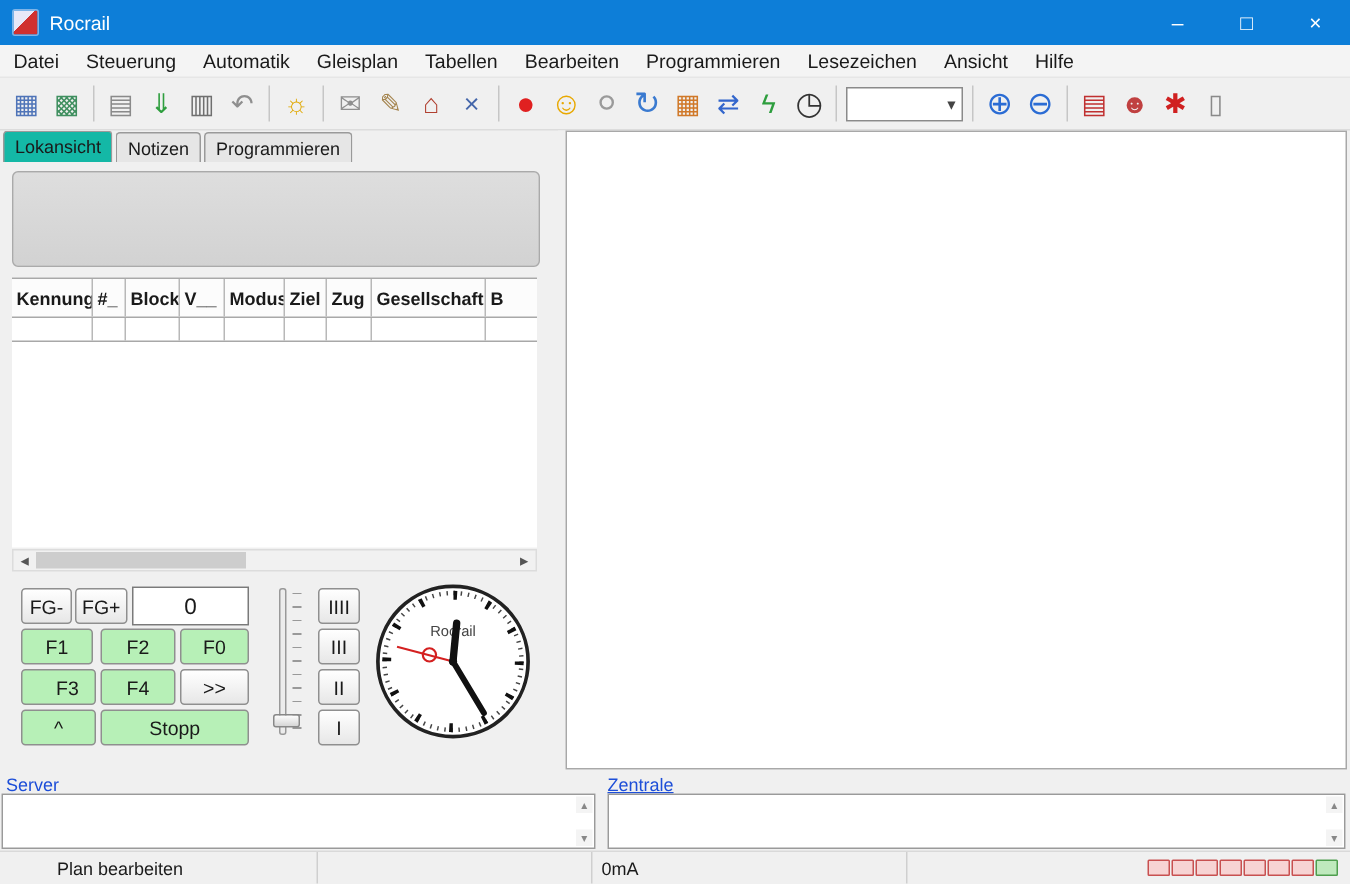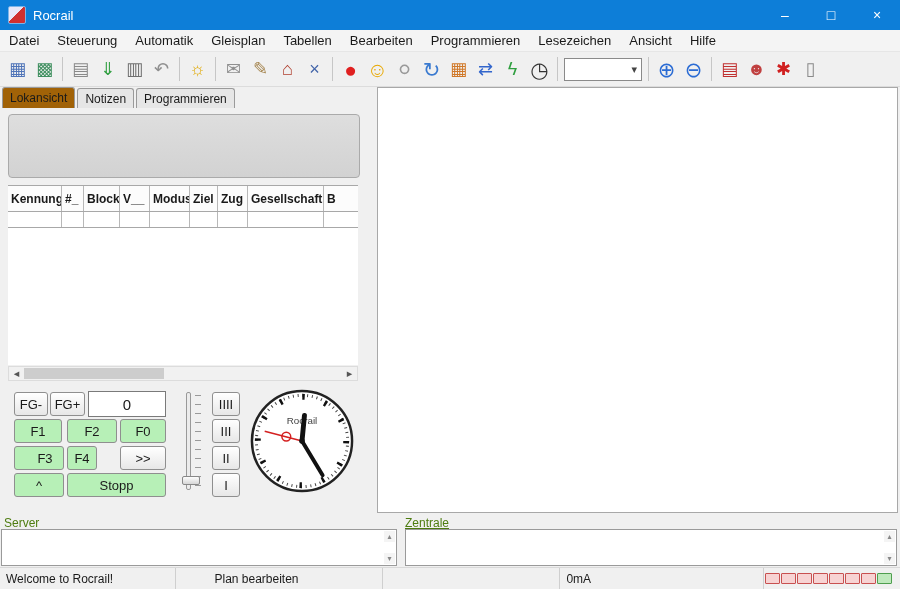--- a/index.html
+++ b/index.html
@@ -38,21 +38,21 @@
   .main{position:absolute;left:0;top:87px;width:900px;height:428px;}
   .left-panel{position:absolute;left:0;top:0;width:372px;height:428px;}
   .splitter{position:absolute;left:372px;top:0;width:5px;height:428px;background:#f0f0f0;}
   .canvas{position:absolute;left:377px;top:0;width:519px;height:424px;background:#fff;
           border:1px solid #a8a8a8;}
 
   
   .tabs{position:absolute;left:2px;top:0;height:21px;display:flex;align-items:flex-end;}
   .tab{padding:3px 7px 2px 7px;font-size:12px;border:1px solid #9a9a9a;border-bottom:none;
        background:#e6e6e6;margin-right:2px;border-radius:3px 3px 0 0;}
-  .tab.active{background:#a16207;padding-bottom:3px;}
+  .tab.active{background:#14b8a6;padding-bottom:3px;}
 
   
   .loco-image{position:absolute;left:8px;top:27px;width:350px;height:62px;
               background:linear-gradient(#dedede,#d2d2d2);border:1px solid #aaa;border-radius:4px;}
 
   
   .thead{position:absolute;left:8px;top:98px;width:350px;height:27px;display:flex;
          border-top:1px solid #a8a8a8;border-bottom:1px solid #a8a8a8;background:#fcfcfc;box-sizing:border-box;}
   .th{display:flex;align-items:center;padding-left:3px;font-weight:bold;font-size:12px;
       border-right:1px solid #b8b8b8;box-sizing:border-box;overflow:hidden;white-space:nowrap;}
@@ -88,21 +88,21 @@
   .ticks{position:absolute;left:13px;top:5px;width:6px;height:94px;
          background:repeating-linear-gradient(to bottom,#999 0 1px,transparent 1px 9px);}
   .thumb{position:absolute;left:0;top:86px;width:18px;height:9px;border:1px solid #888;
          background:linear-gradient(#fdfdfd,#d6d6d6);border-radius:2px;box-sizing:border-box;}
 
   
   .clock{position:absolute;left:248px;top:300px;width:108px;height:108px;}
 
   
   .bottom{position:absolute;left:0;top:515px;width:900px;height:52px;}
-  .io-label{position:absolute;top:1px;font-size:12px;color:#4d7c0f;}
+  .io-label{position:absolute;top:1px;font-size:12px;color:#1d4ed8;}
   .io{position:absolute;top:14px;height:37px;background:#fff;border:1px solid #9a9a9a;
       box-sizing:border-box;}
   .mini-arrow{position:absolute;right:1px;width:11px;height:11px;display:flex;align-items:center;
               justify-content:center;color:#888;font-size:8px;background:#f4f4f4;}
   .mini-up{top:1px;}
   .mini-down{bottom:1px;}
 
   
   .statusbar{position:absolute;left:0;top:567px;width:900px;height:22px;background:#f0f0f0;
              border-top:1px solid #d9d9d9;display:flex;align-items:center;font-size:12px;box-sizing:border-box;}
@@ -224,21 +224,21 @@
 
       <div class="tbtn" style="left:14px;top:305px;width:34px;height:24px;">FG-</div>
       <div class="tbtn" style="left:50px;top:305px;width:35px;height:24px;">FG+</div>
       <div class="speed-display">0</div>
 
       <div class="tbtn green" style="left:14px;top:332px;width:48px;height:24px;">F1</div>
       <div class="tbtn green" style="left:67px;top:332px;width:50px;height:24px;">F2</div>
       <div class="tbtn green" style="left:120px;top:332px;width:46px;height:24px;">F0</div>
 
       <div class="tbtn green" style="left:14px;top:359px;width:50px;height:24px;padding-left:12px;">F3</div>
-      <div class="tbtn green" style="left:67px;top:359px;width:30px;height:24px;">F4</div>
+      <div class="tbtn green" style="left:67px;top:359px;width:50px;height:24px;">F4</div>
       <div class="tbtn" style="left:120px;top:359px;width:46px;height:24px;">&gt;&gt;</div>
 
       <div class="tbtn green" style="left:14px;top:386px;width:50px;height:24px;">^</div>
       <div class="tbtn green" style="left:67px;top:386px;width:99px;height:24px;">Stopp</div>
 
       <div class="slider">
         <span class="groove"></span>
         <span class="ticks"></span>
         <span class="thumb"></span>
       </div>
@@ -276,21 +276,20 @@
     </div>
     <span class="io-label" style="left:405px;text-decoration:underline;">Zentrale</span>
     <div class="io" style="left:405px;width:492px;">
       <span></span>
       <span class="mini-arrow mini-up">▴</span>
       <span class="mini-arrow mini-down">▾</span>
     </div>
   </div>
 
   <div class="statusbar">
-    <span class="scell s0">Welcome to Rocrail!</span>
     <span class="scell s1">Plan bearbeiten</span>
     <span class="scell s2"></span>
     <span class="scell s3">0mA</span>
     <span class="sleds">
       <span class="led"></span>
       <span class="led"></span>
       <span class="led"></span>
       <span class="led"></span>
       <span class="led"></span>
       <span class="led"></span>

